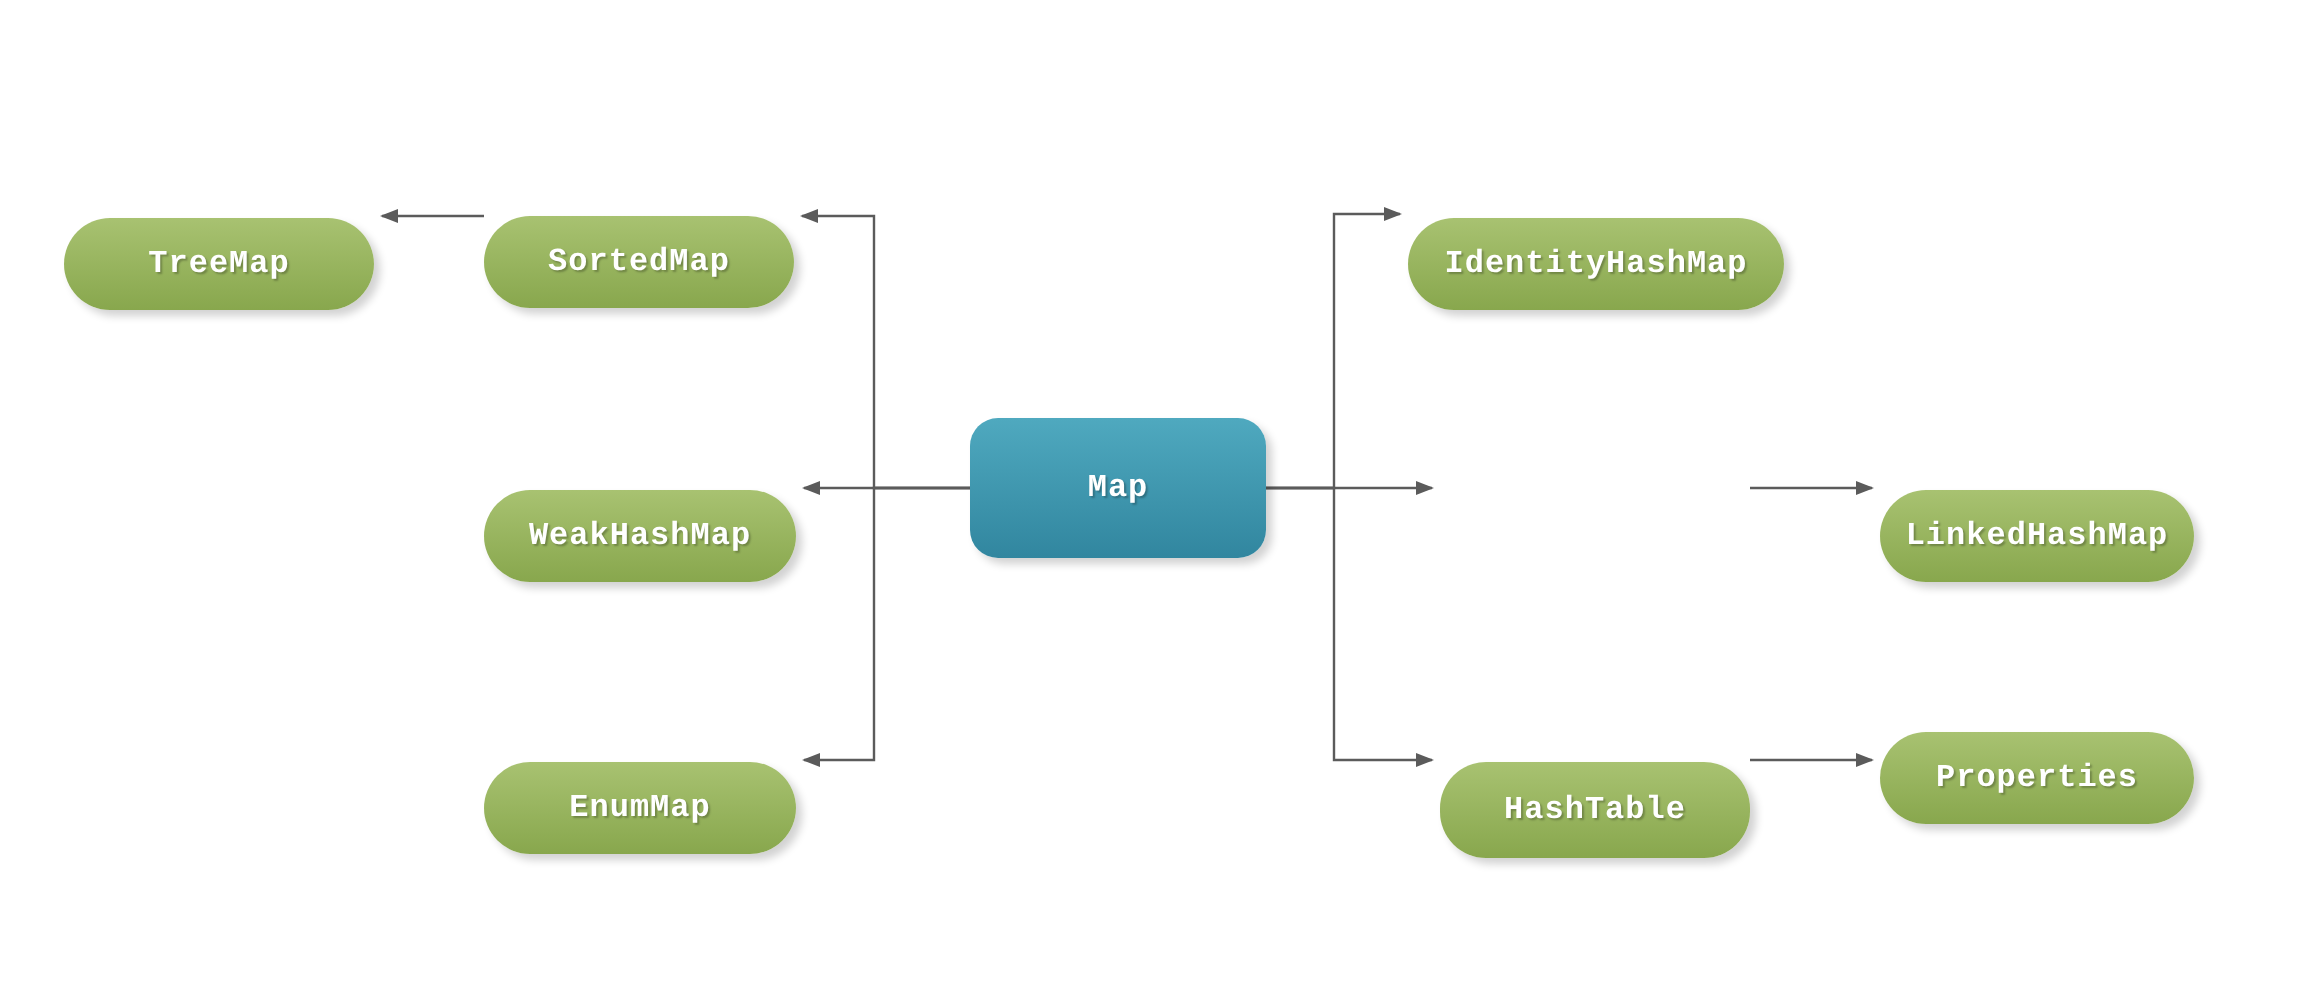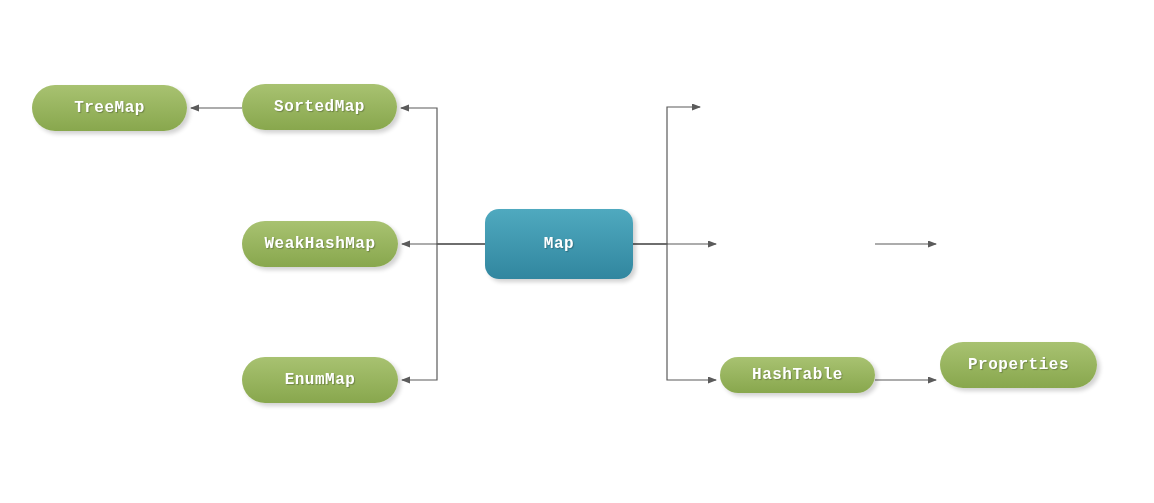--- a/index.html
+++ b/index.html
@@ -36,36 +36,37 @@
     font-weight: bold;
     letter-spacing: 0.5px;
     text-shadow: 1px 1px 1px rgba(0,0,0,0.25);
     cursor: default;
     white-space: nowrap;
   }
   .node.green {
     background: linear-gradient(180deg, var(--node-green-top, #a8c271) 0%, var(--node-green-bottom, #88a74d) 100%);
     border-radius: 23px;
     box-shadow: 3px 3px 4px rgba(0,0,0,0.18);
+    margin-top: 24px;
   }
   .node.teal {
     background: linear-gradient(180deg, var(--node-teal-top, #4fa9bf) 0%, var(--node-teal-bottom, #31869f) 100%);
     border-radius: 14px;
     box-shadow: 3px 3px 4px rgba(0,0,0,0.18);
   }
   
   .n-treemap        { left: 32px;  top: 85px;  width: 155px; height: 46px; }
   .n-sortedmap      { left: 242px; top: 84px;  width: 155px; height: 46px; }
   .n-weakhashmap    { left: 242px; top: 221px; width: 156px; height: 46px; }
   .n-enummap        { left: 242px; top: 357px; width: 156px; height: 46px; }
   .n-map            { left: 485px; top: 209px; width: 148px; height: 70px; }
   .n-identityhashmap{ left: 704px; top: 85px;  width: 188px; height: 46px; }
   .n-hashmap        { left: 720px; top: 221px; width: 155px; height: 46px; }
   .n-linkedhashmap  { left: 940px; top: 221px; width: 157px; height: 46px; }
-  .n-hashtable      { left: 720px; top: 357px; width: 155px; height: 36px; }
+  .n-hashtable      { left: 720px; top: 357px; width: 155px; height: 48px; }
   .n-properties     { left: 940px; top: 342px; width: 157px; height: 46px; }
 </style>
 </head>
 <body>
 
 <div class="canvas">
 
   <svg class="edges" viewBox="0 0 1154 503" xmlns="http://www.w3.org/2000/svg">
     <defs>
       <marker id="arrowhead" markerWidth="9" markerHeight="8" refX="8" refY="3.5" orient="auto" markerUnits="userSpaceOnUse">
@@ -96,22 +97,28 @@
   </div>
 
   <div class="node green n-enummap">
     <span>EnumMap</span>
   </div>
 
   <div class="node teal n-map">
     <span>Map</span>
   </div>
 
+  <div class="node green n-identityhashmap">
+    <span>IdentityHashMap</span>
+  </div>
 
 
+  <div class="node green n-linkedhashmap">
+    <span>LinkedHashMap</span>
+  </div>
 
   <div class="node green n-hashtable">
     <span>HashTable</span>
   </div>
 
   <div class="node green n-properties">
     <span>Properties</span>
   </div>
 
 </div>

